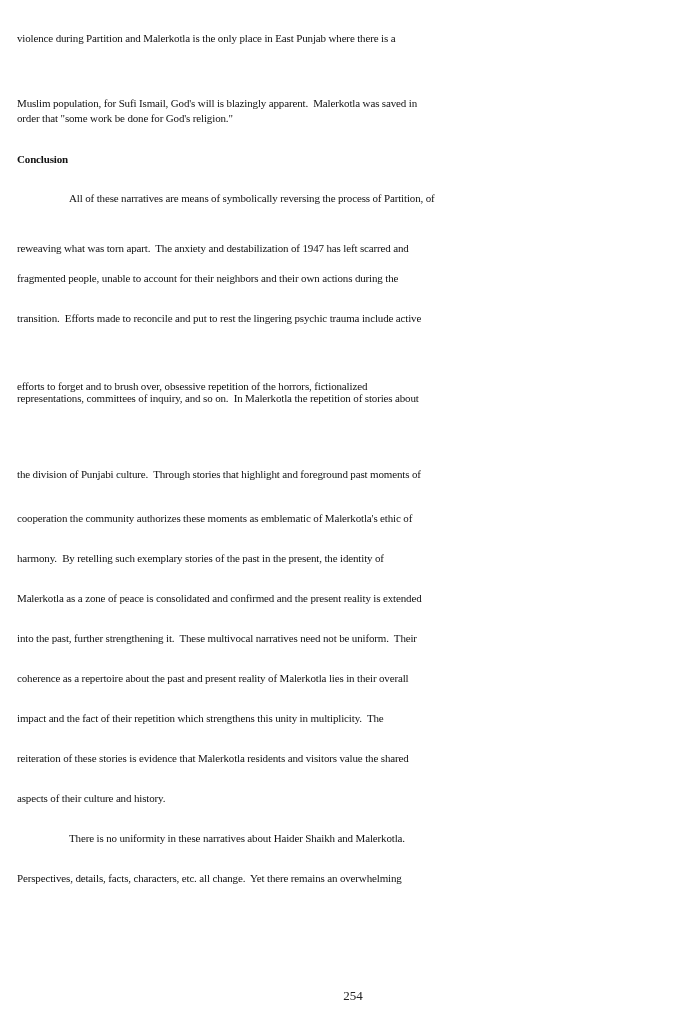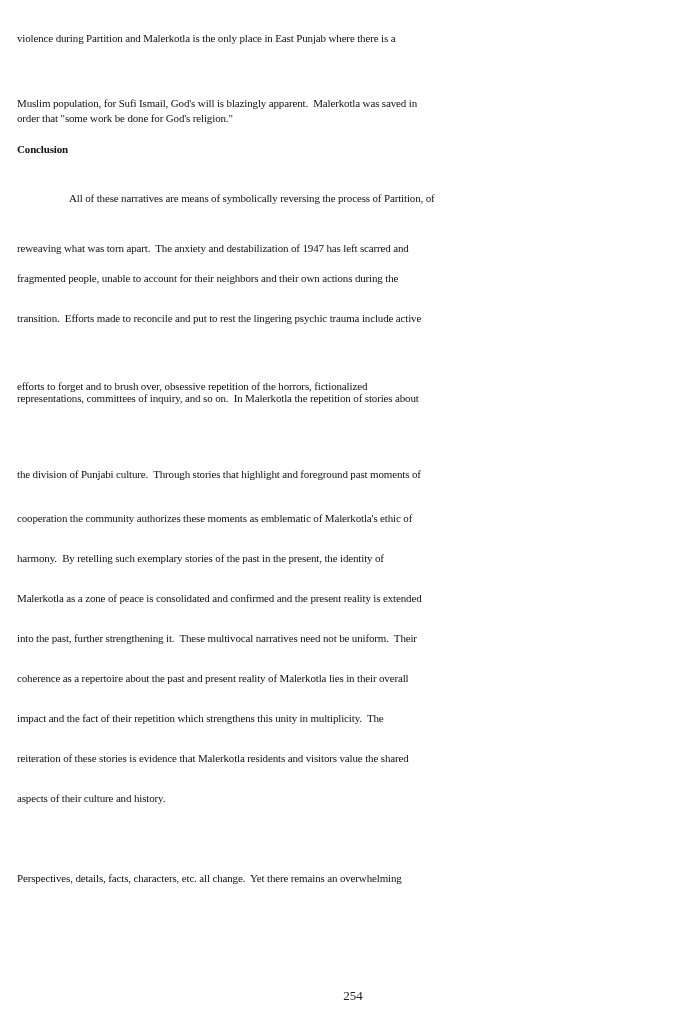--- a/index.html
+++ b/index.html
@@ -50,34 +50,35 @@
   </style>
 </head>
 <body>
 
 <div class="page">
 
   <div class="line" style="top: 28px; white-space: pre;">violence during Partition and Malerkotla is the only place in East Punjab where there is a</div>
   <div class="line" style="top: 68px; white-space: pre; margin-top: 25px;">Muslim population, for Sufi Ismail, God's will is blazingly apparent.  Malerkotla was saved in</div>
   <div class="line" style="top: 108px; white-space: pre;">order that "some work be done for God's religion."</div>
 
-  <div class="line heading" style="top: 139px; white-space: pre;">Conclusion</div>
+  <div class="line heading" style="top: 149px; white-space: pre;">Conclusion</div>
 
   <div class="line indent" style="top: 188px; white-space: pre;">All of these narratives are means of symbolically reversing the process of Partition, of</div>
   <div class="line" style="top: 238px; white-space: pre;">reweaving what was torn apart.  The anxiety and destabilization of 1947 has left scarred and</div>
   <div class="line" style="top: 268px; white-space: pre;">fragmented people, unable to account for their neighbors and their own actions during the</div>
   <div class="line" style="top: 308px; white-space: pre;">transition.  Efforts made to reconcile and put to rest the lingering psychic trauma include active</div>
   <div class="line" style="top: 348px; white-space: pre; margin-top: 28px;">efforts to forget and to brush over, obsessive repetition of the horrors, fictionalized</div>
   <div class="line" style="top: 388px; white-space: pre;">representations, committees of inquiry, and so on.  In Malerkotla the repetition of stories about</div>
   <div class="line" style="top: 464px; white-space: pre;">the division of Punjabi culture.  Through stories that highlight and foreground past moments of</div>
   <div class="line" style="top: 508px; white-space: pre;">cooperation the community authorizes these moments as emblematic of Malerkotla's ethic of</div>
   <div class="line" style="top: 548px; white-space: pre;">harmony.  By retelling such exemplary stories of the past in the present, the identity of</div>
   <div class="line" style="top: 588px; white-space: pre;">Malerkotla as a zone of peace is consolidated and confirmed and the present reality is extended</div>
   <div class="line" style="top: 628px; white-space: pre;">into the past, further strengthening it.  These multivocal narratives need not be uniform.  Their</div>
   <div class="line" style="top: 668px; white-space: pre;">coherence as a repertoire about the past and present reality of Malerkotla lies in their overall</div>
   <div class="line" style="top: 708px; white-space: pre;">impact and the fact of their repetition which strengthens this unity in multiplicity.  The</div>
   <div class="line" style="top: 748px; white-space: pre;">reiteration of these stories is evidence that Malerkotla residents and visitors value the shared</div>
   <div class="line" style="top: 788px; white-space: pre;">aspects of their culture and history.</div>
 
+  <div class="line indent" style="top: 828px; white-space: pre;">There is no uniformity in these narratives about Haider Shaikh and Malerkotla.</div>
   <div class="line" style="top: 868px; white-space: pre;">Perspectives, details, facts, characters, etc. all change.  Yet there remains an overwhelming</div>
 
   <div class="page-number">254</div>
 </div>
 
 </body></html>

